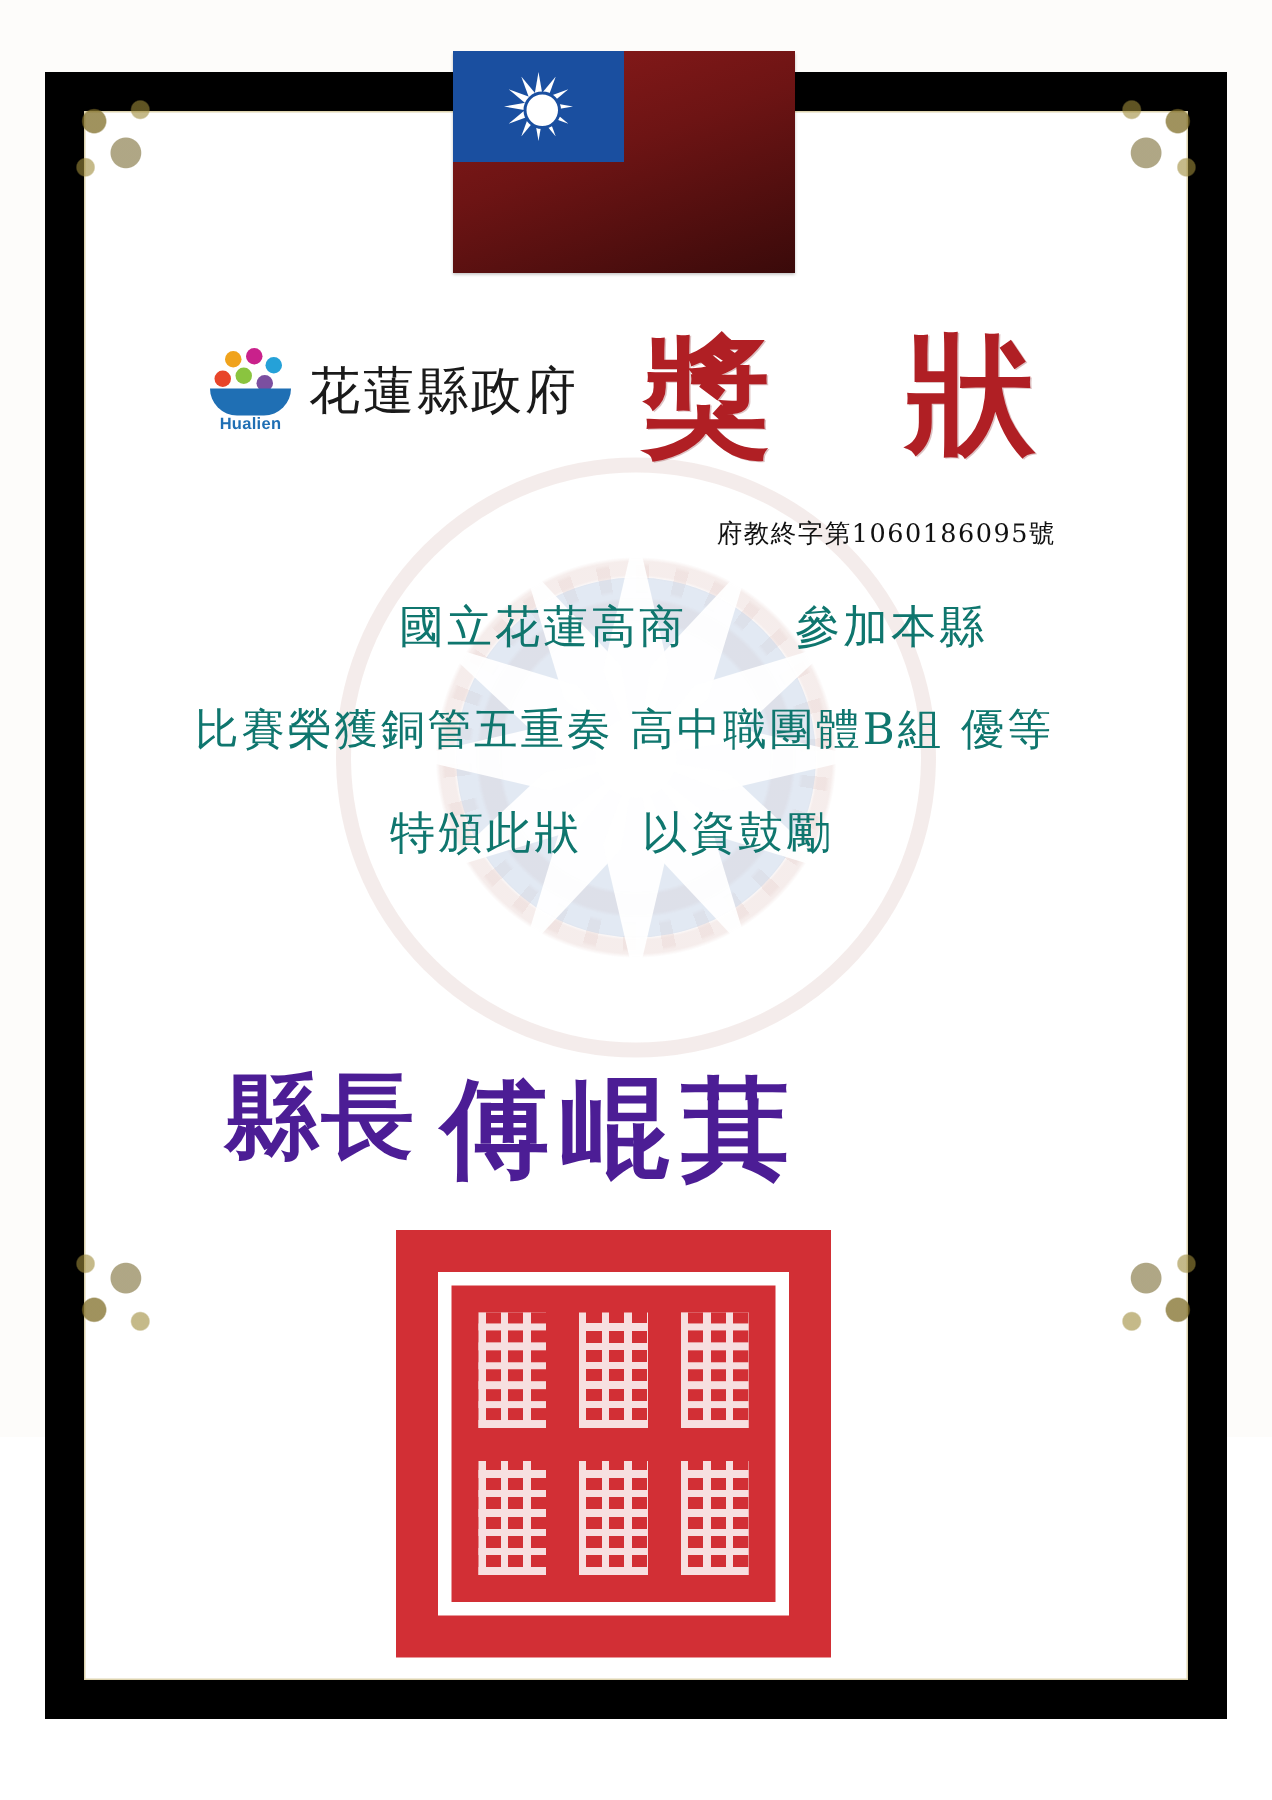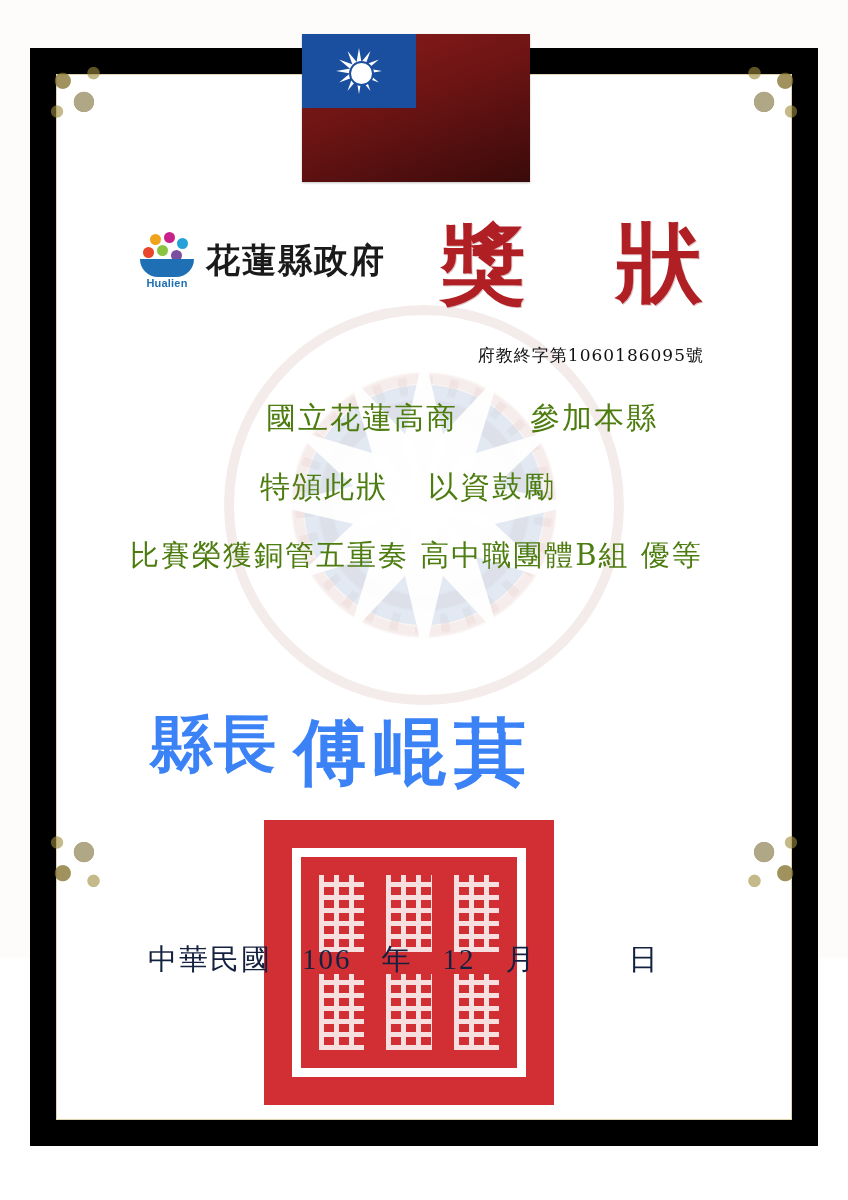--- a/index.html
+++ b/index.html
@@ -241,26 +241,26 @@
     font-size: 11px;
     font-weight: bold;
     color: #1f6fb4;
     letter-spacing: .2px;
   }
   .issuer-name {
     font-family: "DejaVu Serif", serif;
     font-size: 34px;
     color: #1a1a1a;
     letter-spacing: 2px;
-    font-weight: 700;
+    font-weight: 400;
   }
 
   .award-title {
     position: absolute;
-    left: 440px;
+    left: 428px;
     top: 206px;
     font-family: "DejaVu Serif", serif;
     font-size: 86px;
     font-weight: bold;
     color: #b01f24;
     letter-spacing: 30px;
     text-shadow: 1px 1px 0 rgba(120,10,14,0.25);
   }
 
   .doc-number {
@@ -279,39 +279,39 @@
     left: 120px;
     top: 398px;
     width: 620px;
     color: #11204a;
     font-family: "DejaVu Serif", serif;
   }
   .line {
     display: block;
     font-size: 30px;
     letter-spacing: 2px;
-    color: #4d7c0f;
+    color: #0f766e;
     margin-bottom: 28px;
     white-space: nowrap;
   }
   .line.l1 { padding-left: 146px; }
   .line.l1 .gap { display: inline-block; width: 72px; }
   .line.l2 { padding-left: 18px; font-size: 31px; }
   .line.l3 { padding-left: 10px; font-size: 29px; }
   .line.l4 { padding-left: 140px; }
   .line.l4 .gap { display: inline-block; width: 40px; }
 
   
   .signature {
     position: absolute;
     left: 150px;
     top: 702px;
     display: flex;
     align-items: flex-end;
-    color: #3b82f6;
+    color: #4c1d95;
   }
   .sig-title {
     font-family: "DejaVu Serif", serif;
     font-size: 62px;
     font-weight: bold;
     letter-spacing: 2px;
   }
   .sig-name {
     font-family: "DejaVu Serif", serif;
     font-size: 72px;
@@ -442,48 +442,35 @@
     </div>
     <div class="issuer-name">花蓮縣政府</div>
   </div>
 
   <div class="award-title">獎 狀</div>
 
   <div class="doc-number">府教終字第1060186095號</div>
 
   <div class="body-text">
     <span class="line l1"><span>國立花蓮高商</span><span class="gap"></span><span>參加本縣</span></span>
+    <span class="line l3">比賽榮獲銅管五重奏 高中職團體B組 優等</span>
     <span class="line l4"><span>特頒此狀</span><span class="gap"></span><span>以資鼓勵</span></span>
-    <span class="line l3">比賽榮獲銅管五重奏 高中職團體B組 優等</span>
   </div>
 
   <div class="signature">
     <div class="sig-title">縣長</div>
     <div class="sig-name">傅崐萁</div>
   </div>
 
   <div class="seal">
     <div class="inner"></div>
     <div class="grid">
       <div class="cell"></div>
       <div class="cell"></div>
       <div class="cell"></div>
       <div class="cell"></div>
       <div class="cell"></div>
       <div class="cell"></div>
     </div>
   </div>
 
-  <div class="date-line">
-    <span>中華民國</span>
-    <span class="sp"></span>
-    <span class="num">106</span>
-    <span class="sp"></span>
-    <span>年</span>
-    <span class="sp"></span>
-    <span class="num">12</span>
-    <span class="sp"></span>
-    <span>月</span>
-    <span class="day-gap"></span>
-    <span>日</span>
-  </div>
 
 </div>
 
 </body></html>

